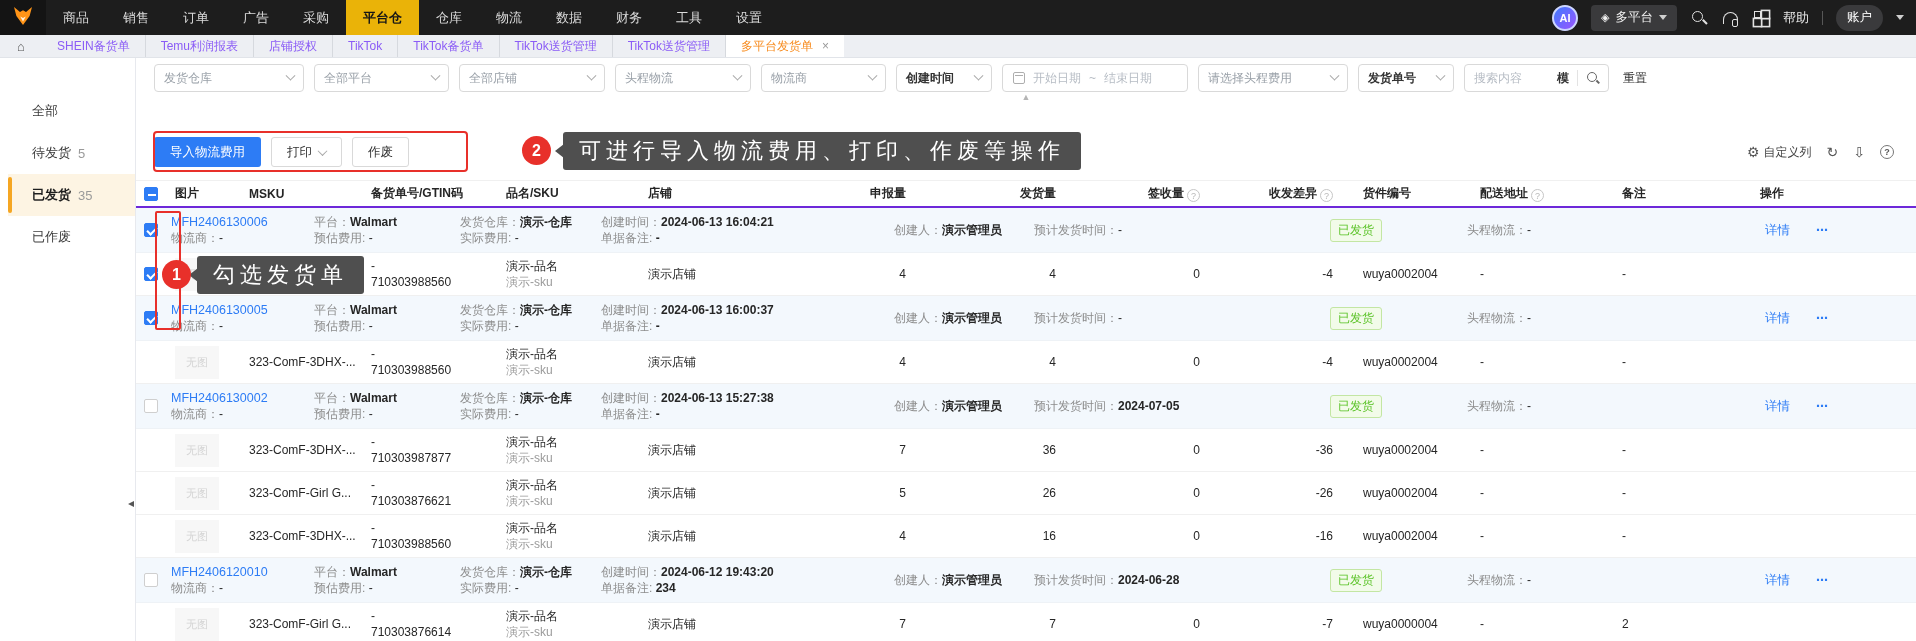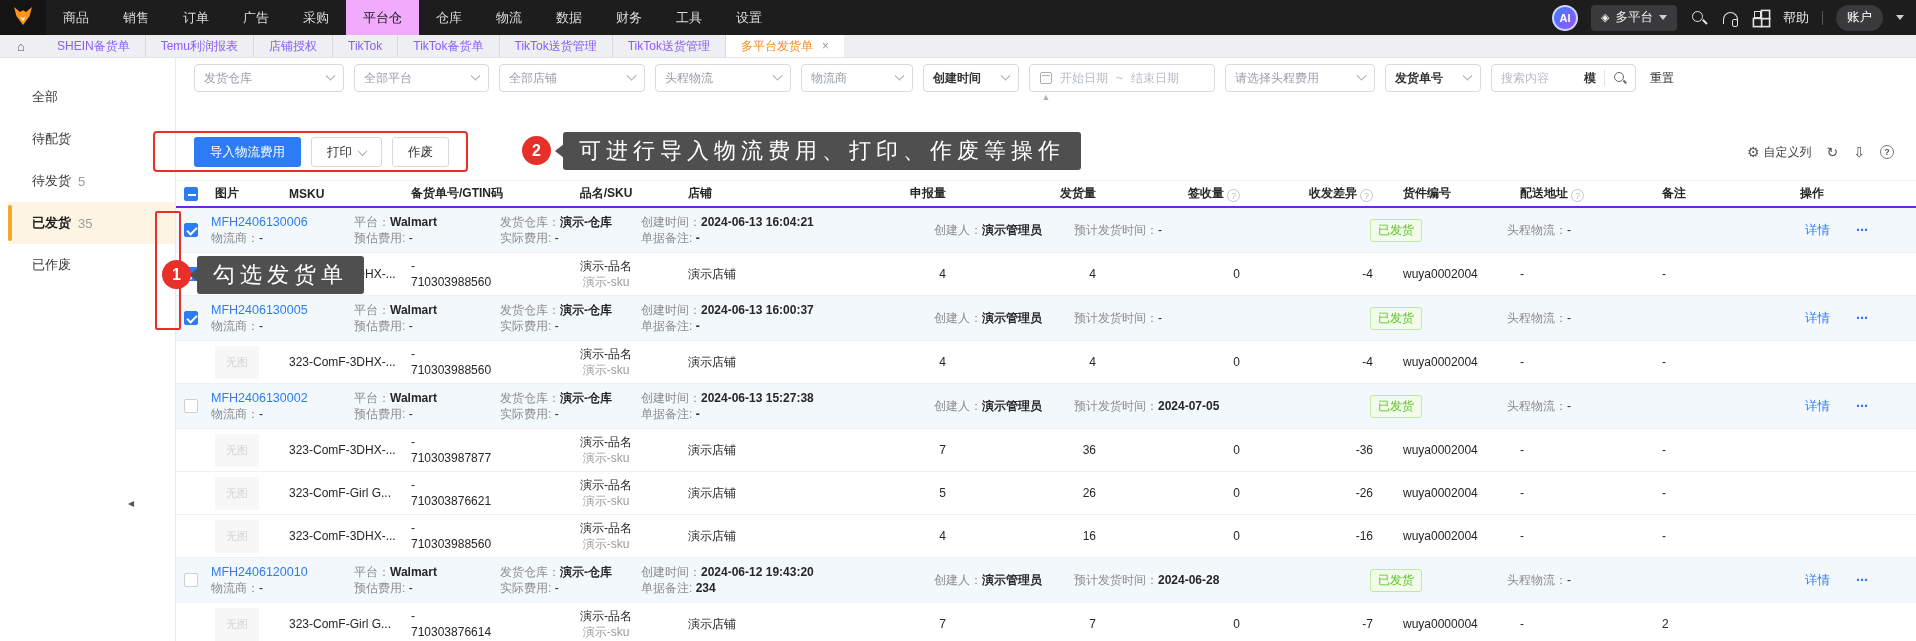--- a/index.html
+++ b/index.html
@@ -4,21 +4,21 @@
 <style>
   * { margin:0; padding:0; box-sizing:border-box; }
   body { background:#ccc; font-family:"Liberation Sans","DejaVu Sans",sans-serif; }
   .screen { position:relative; width:1916px; height:641px; overflow:hidden; background:#f0f2f5; font-size:12px; color:#262626; }
 
   
   .topnav { height:35px; background:#1d1d1d; display:flex; align-items:center; }
   .logo { width:46px; height:35px; display:flex; align-items:center; justify-content:center; background:#141414; }
   .nav-items { display:flex; height:35px; }
   .nav-item { padding:0 17px; line-height:35px; color:#dcdcdc; font-size:13px; cursor:default; white-space:nowrap; }
-  .nav-item.active { background:#f0abfc; color:#161616; font-weight:normal; }
+  .nav-item.active { background:#eab308; color:#161616; font-weight:bold; }
   .nav-right { margin-left:auto; display:flex; align-items:center; gap:13px; padding-right:12px; }
   .ai-badge { width:26px; height:26px; border-radius:50%; background:linear-gradient(135deg,#3f7bff,#9a55ff); border:2px solid #cdd6ff; color:#fff; font-size:11px; font-weight:bold; display:flex; align-items:center; justify-content:center; }
   .chip { background:#3a3a3c; color:#f0f0f0; height:26px; padding:0 10px; border-radius:4px; display:flex; align-items:center; gap:6px; font-size:12.5px; }
   .caret-dn { width:0; height:0; border-left:4px solid transparent; border-right:4px solid transparent; border-top:5px solid #cfcfcf; }
   .nav-icon { position:relative; width:18px; height:18px; display:inline-block; }
   .search-glyph::before { content:''; position:absolute; left:2px; top:2px; width:9px; height:9px; border:1.6px solid #e2e2e2; border-radius:50%; }
   .search-glyph::after { content:''; position:absolute; left:12px; top:12px; width:6px; height:1.6px; background:#e2e2e2; transform:rotate(45deg); }
   .headset-glyph::before { content:''; position:absolute; left:2px; top:3px; width:13px; height:11px; border:1.8px solid #e2e2e2; border-bottom:none; border-radius:8px 8px 0 0; }
   .headset-glyph::after { content:''; position:absolute; left:11px; top:10px; width:4px; height:6px; border:1.8px solid #e2e2e2; border-radius:2px; background:#1d1d1d; }
   .grid-glyph::before { content:''; position:absolute; left:2px; top:2px; width:5px; height:5px; border:1.6px solid #e2e2e2; box-shadow:8px 0 0 -0.2px #1d1d1d, 8px 0 0 1.4px #e2e2e2, 0 8px 0 -0.2px #1d1d1d, 0 8px 0 1.4px #e2e2e2, 8px 8px 0 -0.2px #1d1d1d, 8px 8px 0 1.4px #e2e2e2; }
@@ -29,21 +29,21 @@
   
   .tabbar { height:23px; background:#edeff3; border-bottom:1px solid #e1e4e9; display:flex; align-items:stretch; }
   .tab-home { width:42px; display:flex; align-items:center; justify-content:center; color:#555; font-size:13px; }
   .tab { padding:0 15px; display:flex; align-items:center; color:#8b5cf6; font-size:12px; white-space:nowrap; }
   .tab + .tab { border-left:1px solid #d6d9de; }
   .tab.active { background:#fff; color:#f78b1e; border-left:1px solid #d6d9de; gap:9px; }
   .tab.active .x { color:#999; font-size:12px; }
 
   
   .bodyrow { display:flex; height:583px; }
-  .sidebar { position:relative; flex:none; width:176px; background:#fff; border-right:1px solid #e7e9ee; padding-top:18px; }
+  .sidebar { position:relative; flex:none; width:136px; background:#fff; border-right:1px solid #e7e9ee; padding-top:32px; }
   .side-item { position:relative; height:42px; display:flex; align-items:center; padding-left:32px; gap:7px; font-size:13px; color:#3c3c3c; }
   .side-item .count { color:#9a9a9a; }
   .side-item.active { margin-left:8px; padding-left:24px; background:#fdf4e3; font-weight:bold; color:#1f1f1f; }
   .side-item.active::before { content:''; position:absolute; left:0; top:3px; bottom:3px; width:4px; background:#f5a623; border-radius:2px; }
   .collapse-handle { position:absolute; left:128px; top:438px; color:#555; font-size:12px; }
 
   .content { position:relative; flex:1; background:#fff; }
 
   
   .filters { display:flex; align-items:center; gap:10px; padding:6px 0 0 18px; }
@@ -73,21 +73,21 @@
   .tb-group { display:flex; align-items:center; gap:4px; font-size:12px; color:#444; }
   .tb-ic { font-size:14px; color:#555; }
   .help-circ { width:14px; height:14px; border:1.3px solid #777; border-radius:50%; font-size:9px; display:flex; align-items:center; justify-content:center; color:#555; font-weight:bold; }
 
   
   .table { margin-top:13px; }
   .grid14 { display:grid; grid-template-columns:27px 60px 130px 125px 140px 150px 138px 150px 144px 133px 135px 142px 138px minmax(120px,1fr); align-items:center; padding-left:8px; }
   .thead { height:28px; border-top:1px solid #f0f0f0; border-bottom:2px solid #6d28d9; font-weight:bold; color:#262626; }
   .thead > div { white-space:nowrap; }
   .rnum { text-align:right; padding-right:8px; }
-  .pl18 { padding-left:18px; } .pl10 { padding-left:10px; } .pl20 { padding-left:20px;text-align:center; } .pl22 { padding-left:22px; } .pl4 { padding-left:4px; }
+  .pl18 { padding-left:18px; } .pl10 { padding-left:10px; } .pl20 { padding-left:20px; } .pl22 { padding-left:22px; } .pl4 { padding-left:4px; }
   .info-i { display:inline-flex; width:13px; height:13px; border:1.2px solid #c6c6c6; border-radius:50%; color:#b8b8b8; font-size:9px; align-items:center; justify-content:center; font-weight:normal; margin-left:3px; vertical-align:-2px; }
 
   .checkbox { width:14px; height:14px; border:1px solid #cfcfcf; border-radius:2px; background:#fff; position:relative; display:inline-block; vertical-align:middle; }
   .checkbox.checked { background:#2d7cf5; border-color:#2d7cf5; }
   .checkbox.checked::after { content:''; position:absolute; left:4px; top:1px; width:4px; height:8px; border:solid #fff; border-width:0 2px 2px 0; transform:rotate(45deg); }
   .checkbox.indet { background:#2d7cf5; border-color:#2d7cf5; }
   .checkbox.indet::after { content:''; position:absolute; left:3px; top:6px; width:8px; height:2px; background:#fff; }
 
   .grow { display:grid; grid-template-columns:27px 143px 146px 141px 293px 140px 296px 137px 294px minmax(100px,1fr); align-items:center; padding-left:8px; height:45px; background:#f3f8fd; border-bottom:1px solid #eef2f6; }
   .gcol { line-height:16px; white-space:nowrap; overflow:hidden; }
@@ -172,23 +172,20 @@
     </span>
   </div>
 
   <div class="bodyrow">
 
     <aside class="sidebar">
       <div class="side-item">
         <span>全部</span>
       </div>
       <div class="side-item">
-        <span>待配货</span>
-      </div>
-      <div class="side-item">
         <span>待发货</span>
         <span class="count">5</span>
       </div>
       <div class="side-item active">
         <span>已发货</span>
         <span class="count" style="font-weight:normal">35</span>
       </div>
       <div class="side-item">
         <span>已作废</span>
       </div>
@@ -207,21 +204,21 @@
             <span class="chev"></span>
           </div>
         <div class="sel" style="width:146px">
             <span>全部店铺</span>
             <span class="chev"></span>
           </div>
         <div class="sel" style="width:136px">
             <span>头程物流</span>
             <span class="chev"></span>
           </div>
-        <div class="sel" style="width:112px">
+        <div class="sel" style="width:125px">
             <span>物流商</span>
             <span class="chev"></span>
           </div>
         <div class="sel" style="width:96px">
             <span class="dark">创建时间</span>
             <span class="chev"></span>
           </div>
         <div class="datebox" style="width:186px">
           <span class="cal"></span>
           <span>开始日期</span>

